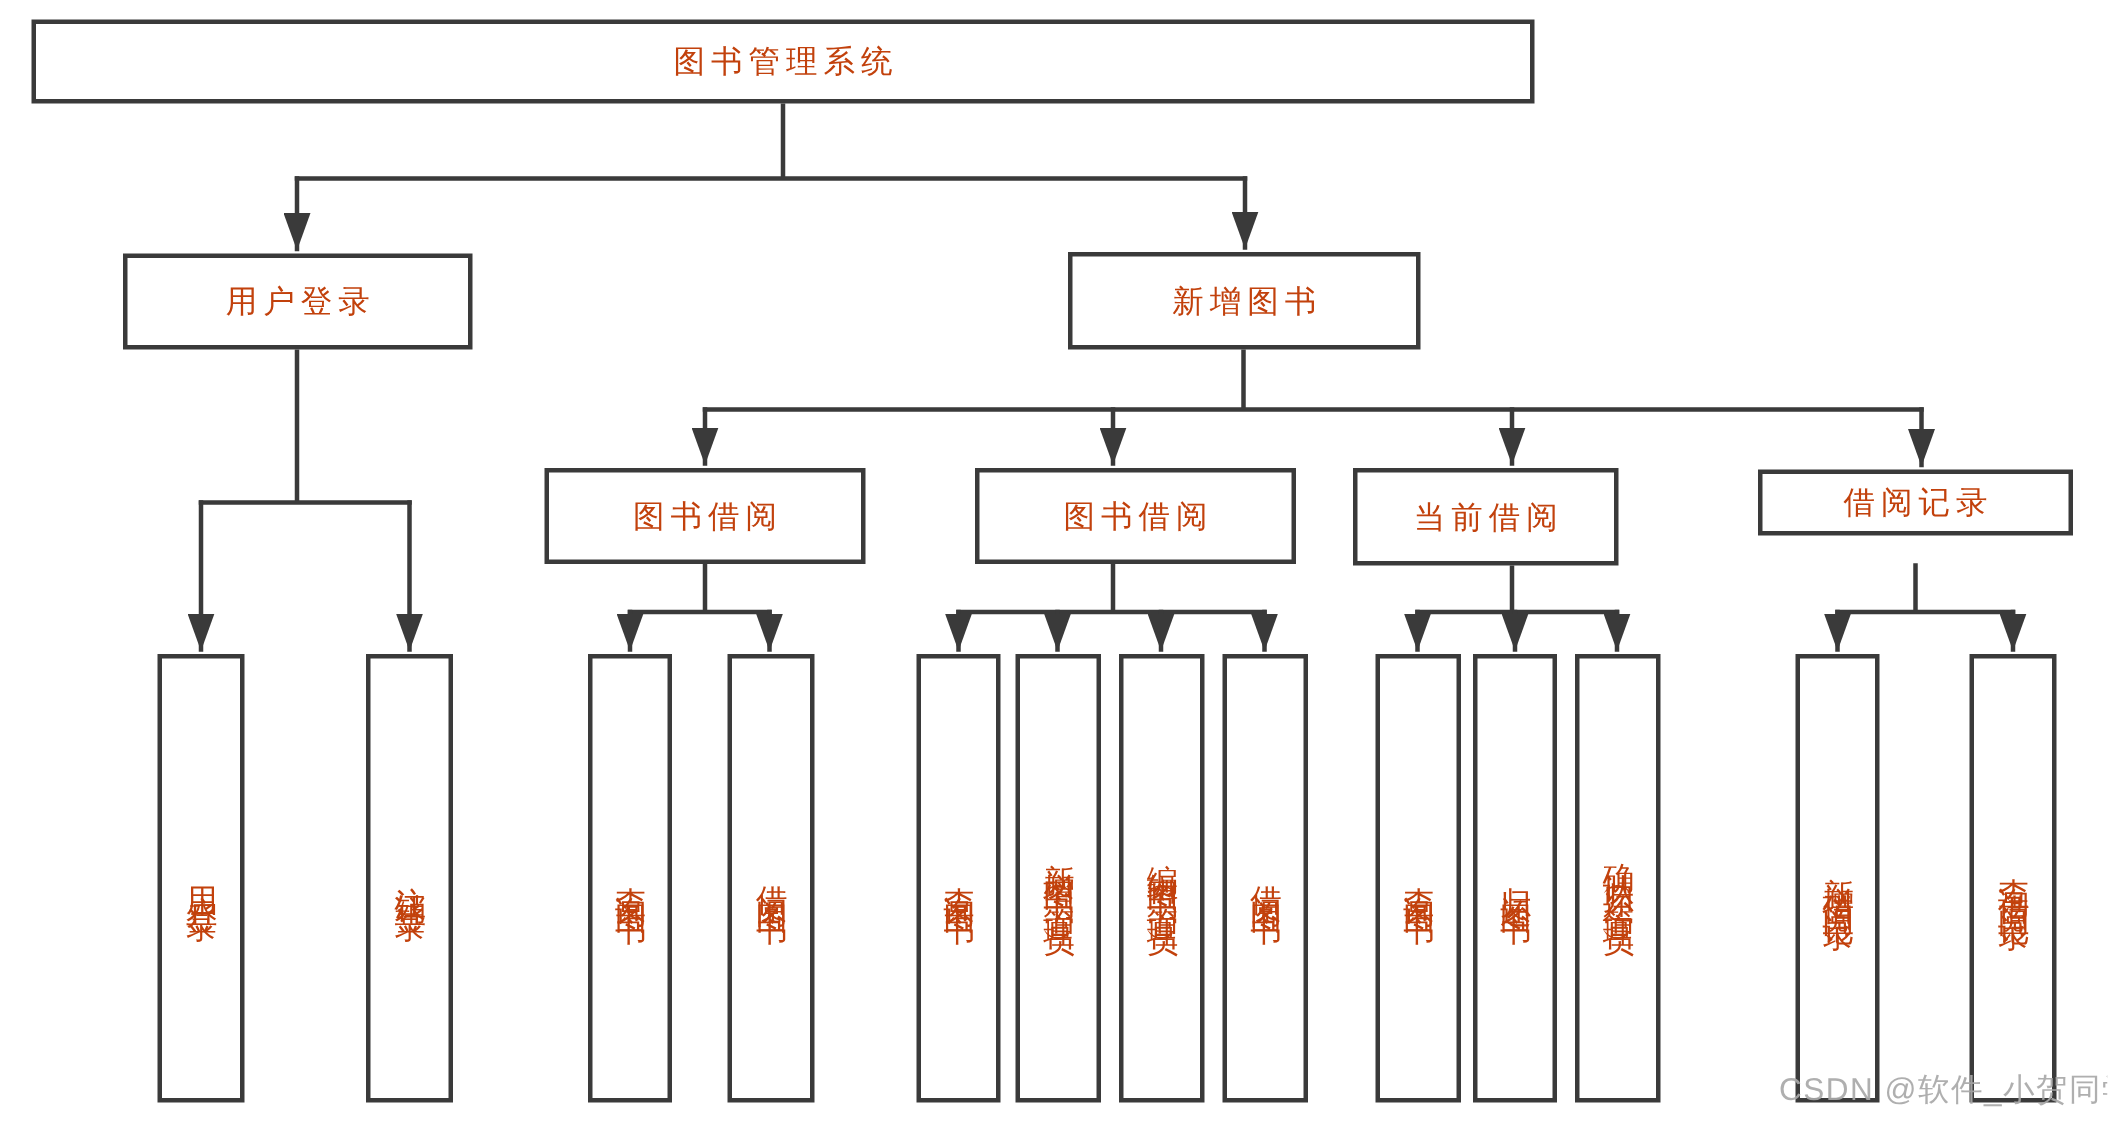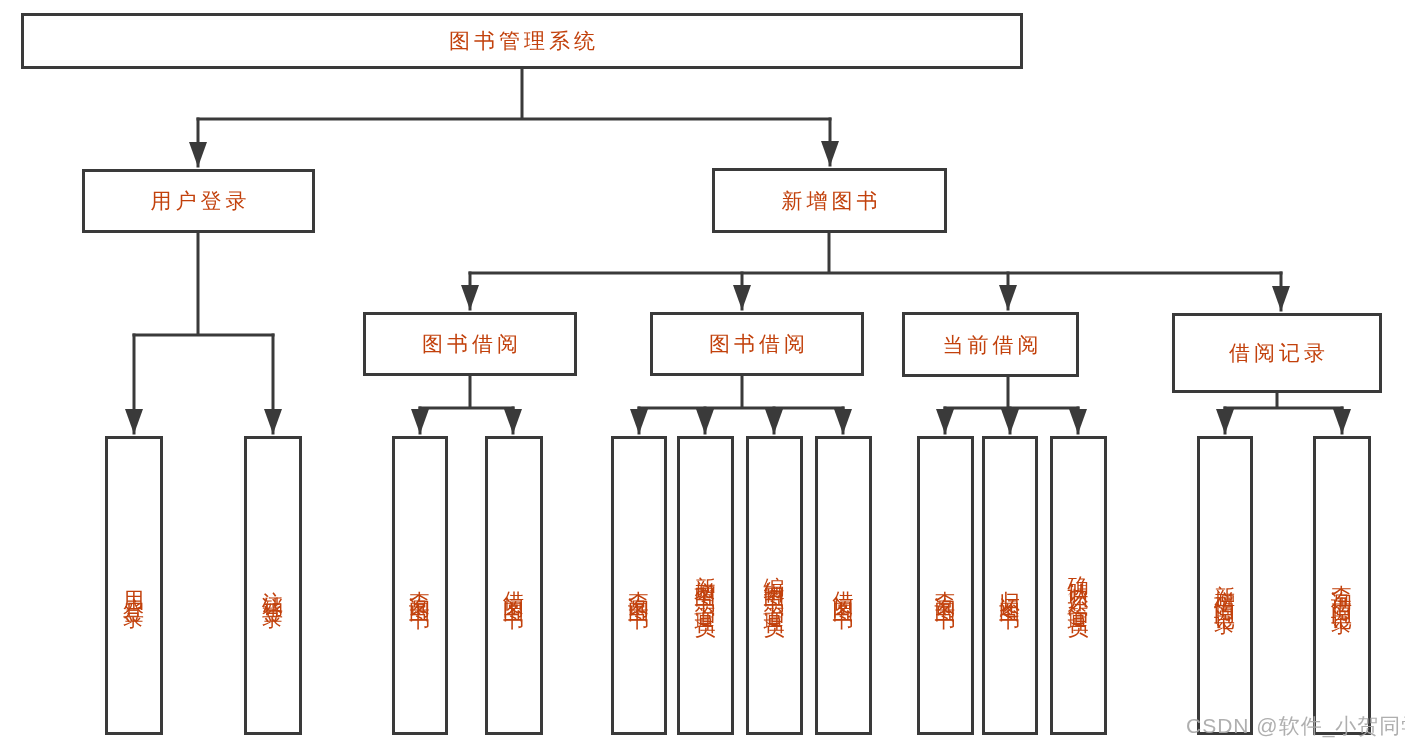--- a/index.html
+++ b/index.html
@@ -51,21 +51,21 @@
     white-space: nowrap;
     pointer-events: none;
   }
   
   .n-root            { left: 21px;   top: 13px;  width: 1002px; height: 56px; }
   .n-user-login      { left: 82px;   top: 169px; width: 233px;  height: 64px; }
   .n-book-mgmt       { left: 712px;  top: 168px; width: 235px;  height: 65px; }
   .n-new-book-rec    { left: 363px;  top: 312px; width: 214px;  height: 64px; }
   .n-book-borrow     { left: 650px;  top: 312px; width: 214px;  height: 64px; }
   .n-current-borrow  { left: 902px;  top: 312px; width: 177px;  height: 65px; }
-  .n-borrow-records  { left: 1172px; top: 313px; width: 210px;  height: 80px; }
+  .n-borrow-records  { left: 1172px; top: 313px; width: 210px;  height: 44px; }
   
   .l-user-login      { left: 105px;  width: 58px; }
   .l-logout          { left: 244px;  width: 58px; }
   .l-query-1         { left: 392px;  width: 56px; }
   .l-borrow-1        { left: 485px;  width: 58px; }
   .l-query-2         { left: 611px;  width: 56px; }
   .l-add-book        { left: 677px;  width: 57px; }
   .l-edit-book       { left: 746px;  width: 57px; }
   .l-borrow-2        { left: 815px;  width: 57px; }
   .l-query-3         { left: 917px;  width: 57px; }

